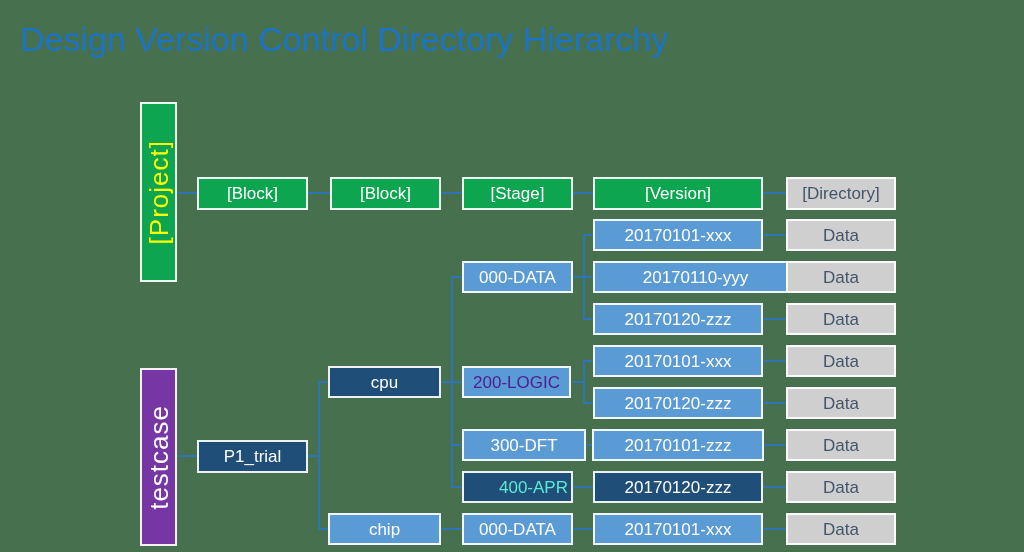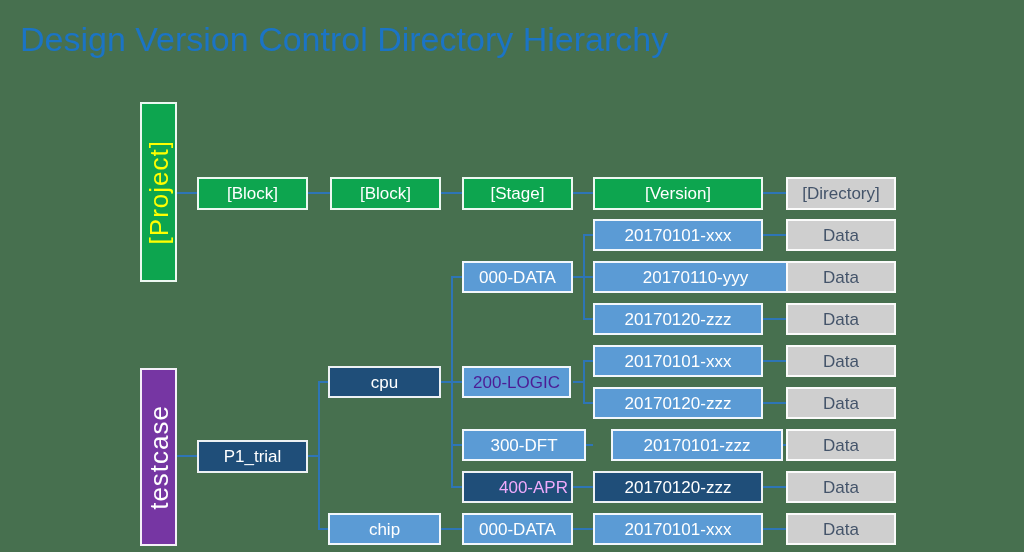--- a/index.html
+++ b/index.html
@@ -137,27 +137,27 @@
       </div>
       <div class="node" style="left: 593px; top: 387px; width: 170px; height: 32px; background: rgb(91, 155, 213); color: rgb(255, 255, 255);">
         <span>20170120-zzz</span>
       </div>
       <div class="node" style="left: 786px; top: 387px; width: 110px; height: 32px; background: rgb(207, 207, 207); color: rgb(68, 84, 106);">
         <span>Data</span>
       </div>
       <div class="node" style="left: 462px; top: 429px; width: 124px; height: 32px; background: rgb(91, 155, 213); color: rgb(255, 255, 255);">
         <span>300-DFT</span>
       </div>
-      <div class="node" style="left: 611px; top: 429px; width: 172px; height: 32px; background: rgb(91, 155, 213); color: rgb(255, 255, 255);">
+      <div class="node" style="left: 592px; top: 429px; width: 172px; height: 32px; background: rgb(91, 155, 213); color: rgb(255, 255, 255);">
         <span>20170101-zzz</span>
       </div>
       <div class="node" style="left: 786px; top: 429px; width: 110px; height: 32px; background: rgb(207, 207, 207); color: rgb(68, 84, 106);">
         <span>Data</span>
       </div>
-      <div class="node" style="left: 462px; top: 471px; width: 111px; height: 32px; background: rgb(31, 78, 121); color: #f0abfc; padding-left: 32px;">
+      <div class="node" style="left: 462px; top: 471px; width: 111px; height: 32px; background: rgb(31, 78, 121); color: #5eead4; padding-left: 32px;">
         <span>400-APR</span>
       </div>
       <div class="node" style="left: 593px; top: 471px; width: 170px; height: 32px; background: rgb(31, 78, 121); color: rgb(255, 255, 255);">
         <span>20170120-zzz</span>
       </div>
       <div class="node" style="left: 786px; top: 471px; width: 110px; height: 32px; background: rgb(207, 207, 207); color: rgb(68, 84, 106);">
         <span>Data</span>
       </div>
       <div class="node vertical" style="left: 140px; top: 368px; width: 37px; height: 178px; background: rgb(118, 54, 163); color: rgb(255, 255, 255);">
         <span>testcase</span>

